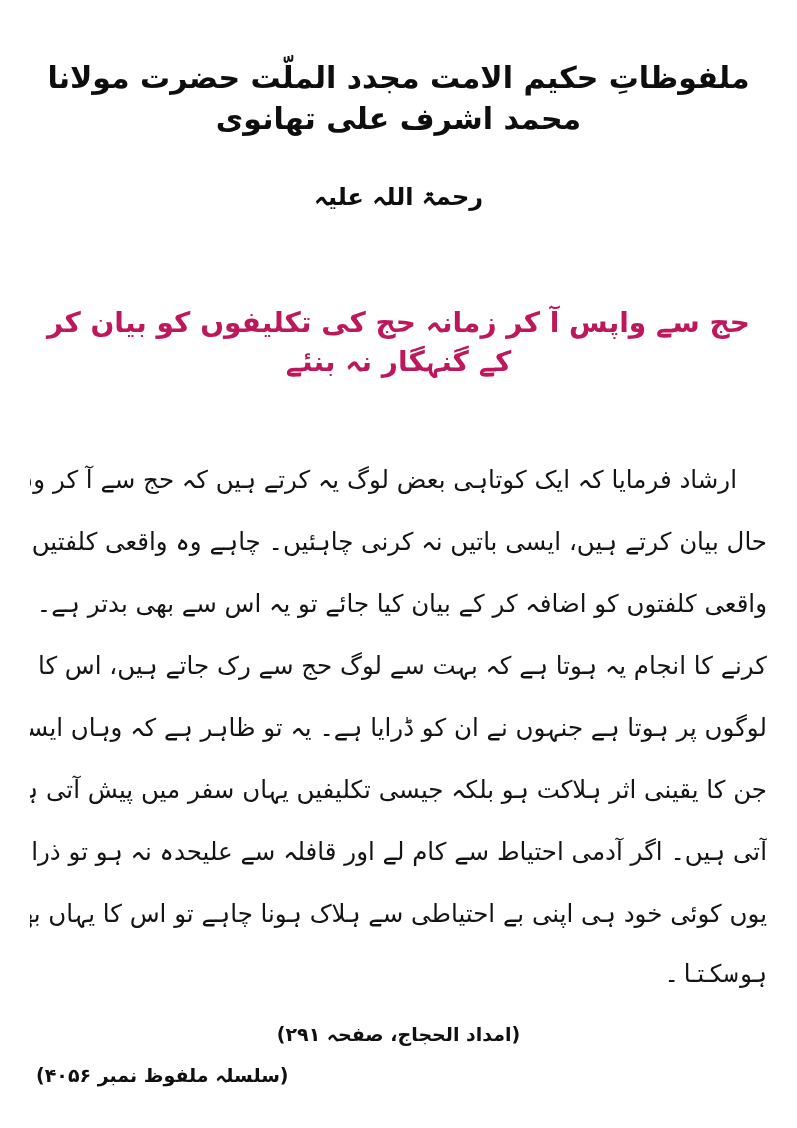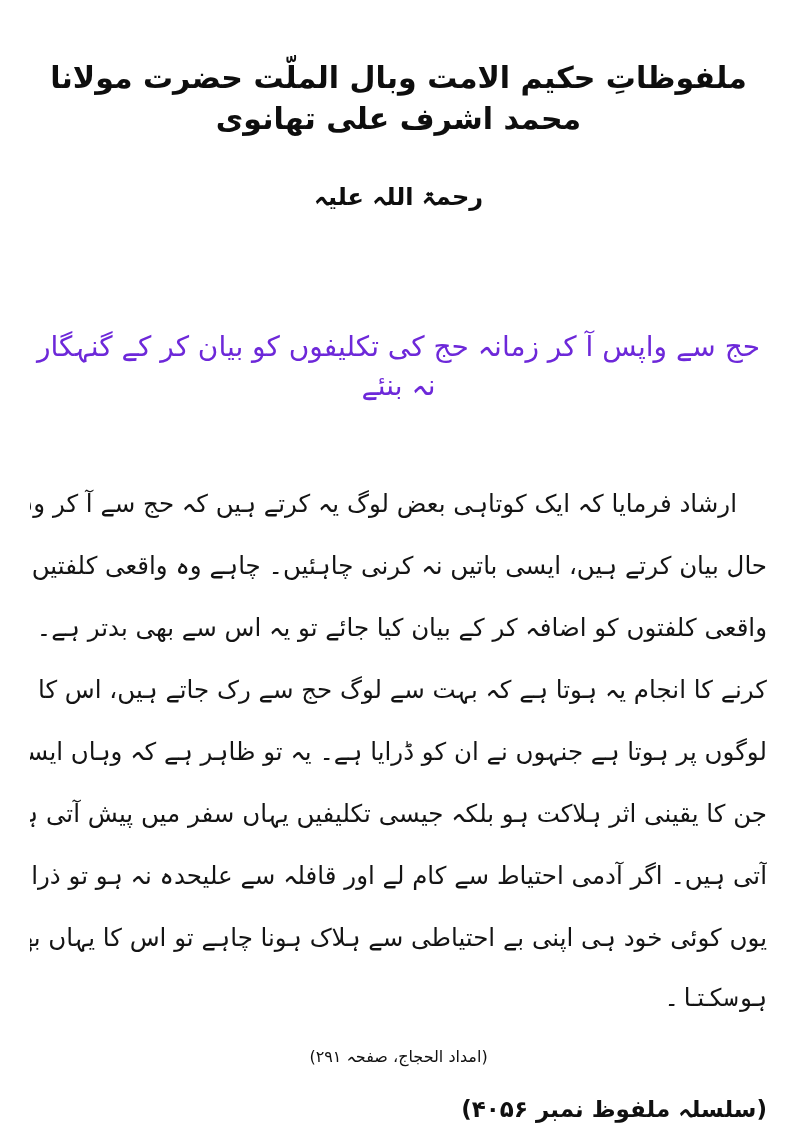--- a/index.html
+++ b/index.html
@@ -39,26 +39,26 @@
   .doc-honorific {
     margin-top: 44px;
     text-align: center;
     font-size: 24px;
     font-weight: bold;
     color: #0e0e0e;
   }
 
   
   .section-heading {
-    margin-top: 116px;
+    margin-top: 92px;
     text-align: center;
     font-size: 28px;
-    font-weight: normal;
+    font-weight: bold;
     line-height: 1.4;
-    color: #6d28d9;
+    color: #be185d;
   }
 
   
   .body-text {
     margin-top: 68px;
     font-size: 24.5px;
     color: #141414;
   }
 
   .body-line {
@@ -78,40 +78,40 @@
   .body-line.last {
     text-align: right;
     text-align-last: right;
     font-family: Liberation Mono, monospace;
   }
 
   
   .citation-source {
     margin-top: 16px;
     text-align: center;
-    font-size: 16px;
-    font-weight: normal;
+    font-size: 19px;
+    font-weight: bold;
     color: #101010;
   }
 
   .citation-series {
-    margin-top: 30px;
-    text-align: right;   
-    font-size: 23px;
+    margin-top: 19px;
+    text-align: left;   
+    font-size: 19px;
     font-weight: bold;
     color: #101010;
     padding-left: 6px;
   }
 </style>
 </head>
 <body>
 
 <div class="page">
 
-  <div class="doc-title">ملفوظاتِ حکیم الامت وبال الملّت حضرت مولانا محمد اشرف علی تھانوی</div>
+  <div class="doc-title">ملفوظاتِ حکیم الامت مجدد الملّت حضرت مولانا محمد اشرف علی تھانوی</div>
 
   <div class="doc-honorific">رحمۃ اللہ علیہ</div>
 
   <div class="section-heading">حج سے واپس آ کر زمانہ حج کی تکلیفوں کو بیان کر کے گنہگار نہ بنئے</div>
 
   <div class="body-text">
     <div class="body-line first">ارشاد فرمایا کہ ایک کوتاہی بعض لوگ یہ کرتے ہیں کہ حج سے آ کر وہاں کی تکلیفوں کا</div>
     <div class="body-line">حال بیان کرتے ہیں، ایسی باتیں نہ کرنی چاہئیں۔ چاہے وہ واقعی کلفتیں ہوں اور اگر ان</div>
     <div class="body-line">واقعی کلفتوں کو اضافہ کر کے بیان کیا جائے تو یہ اس سے بھی بدتر ہے۔ وہاں کی تکلیفیں بیان</div>
     <div class="body-line">کرنے کا انجام یہ ہوتا ہے کہ بہت سے لوگ حج سے رک جاتے ہیں، اس کا سارا وبال ان</div>

